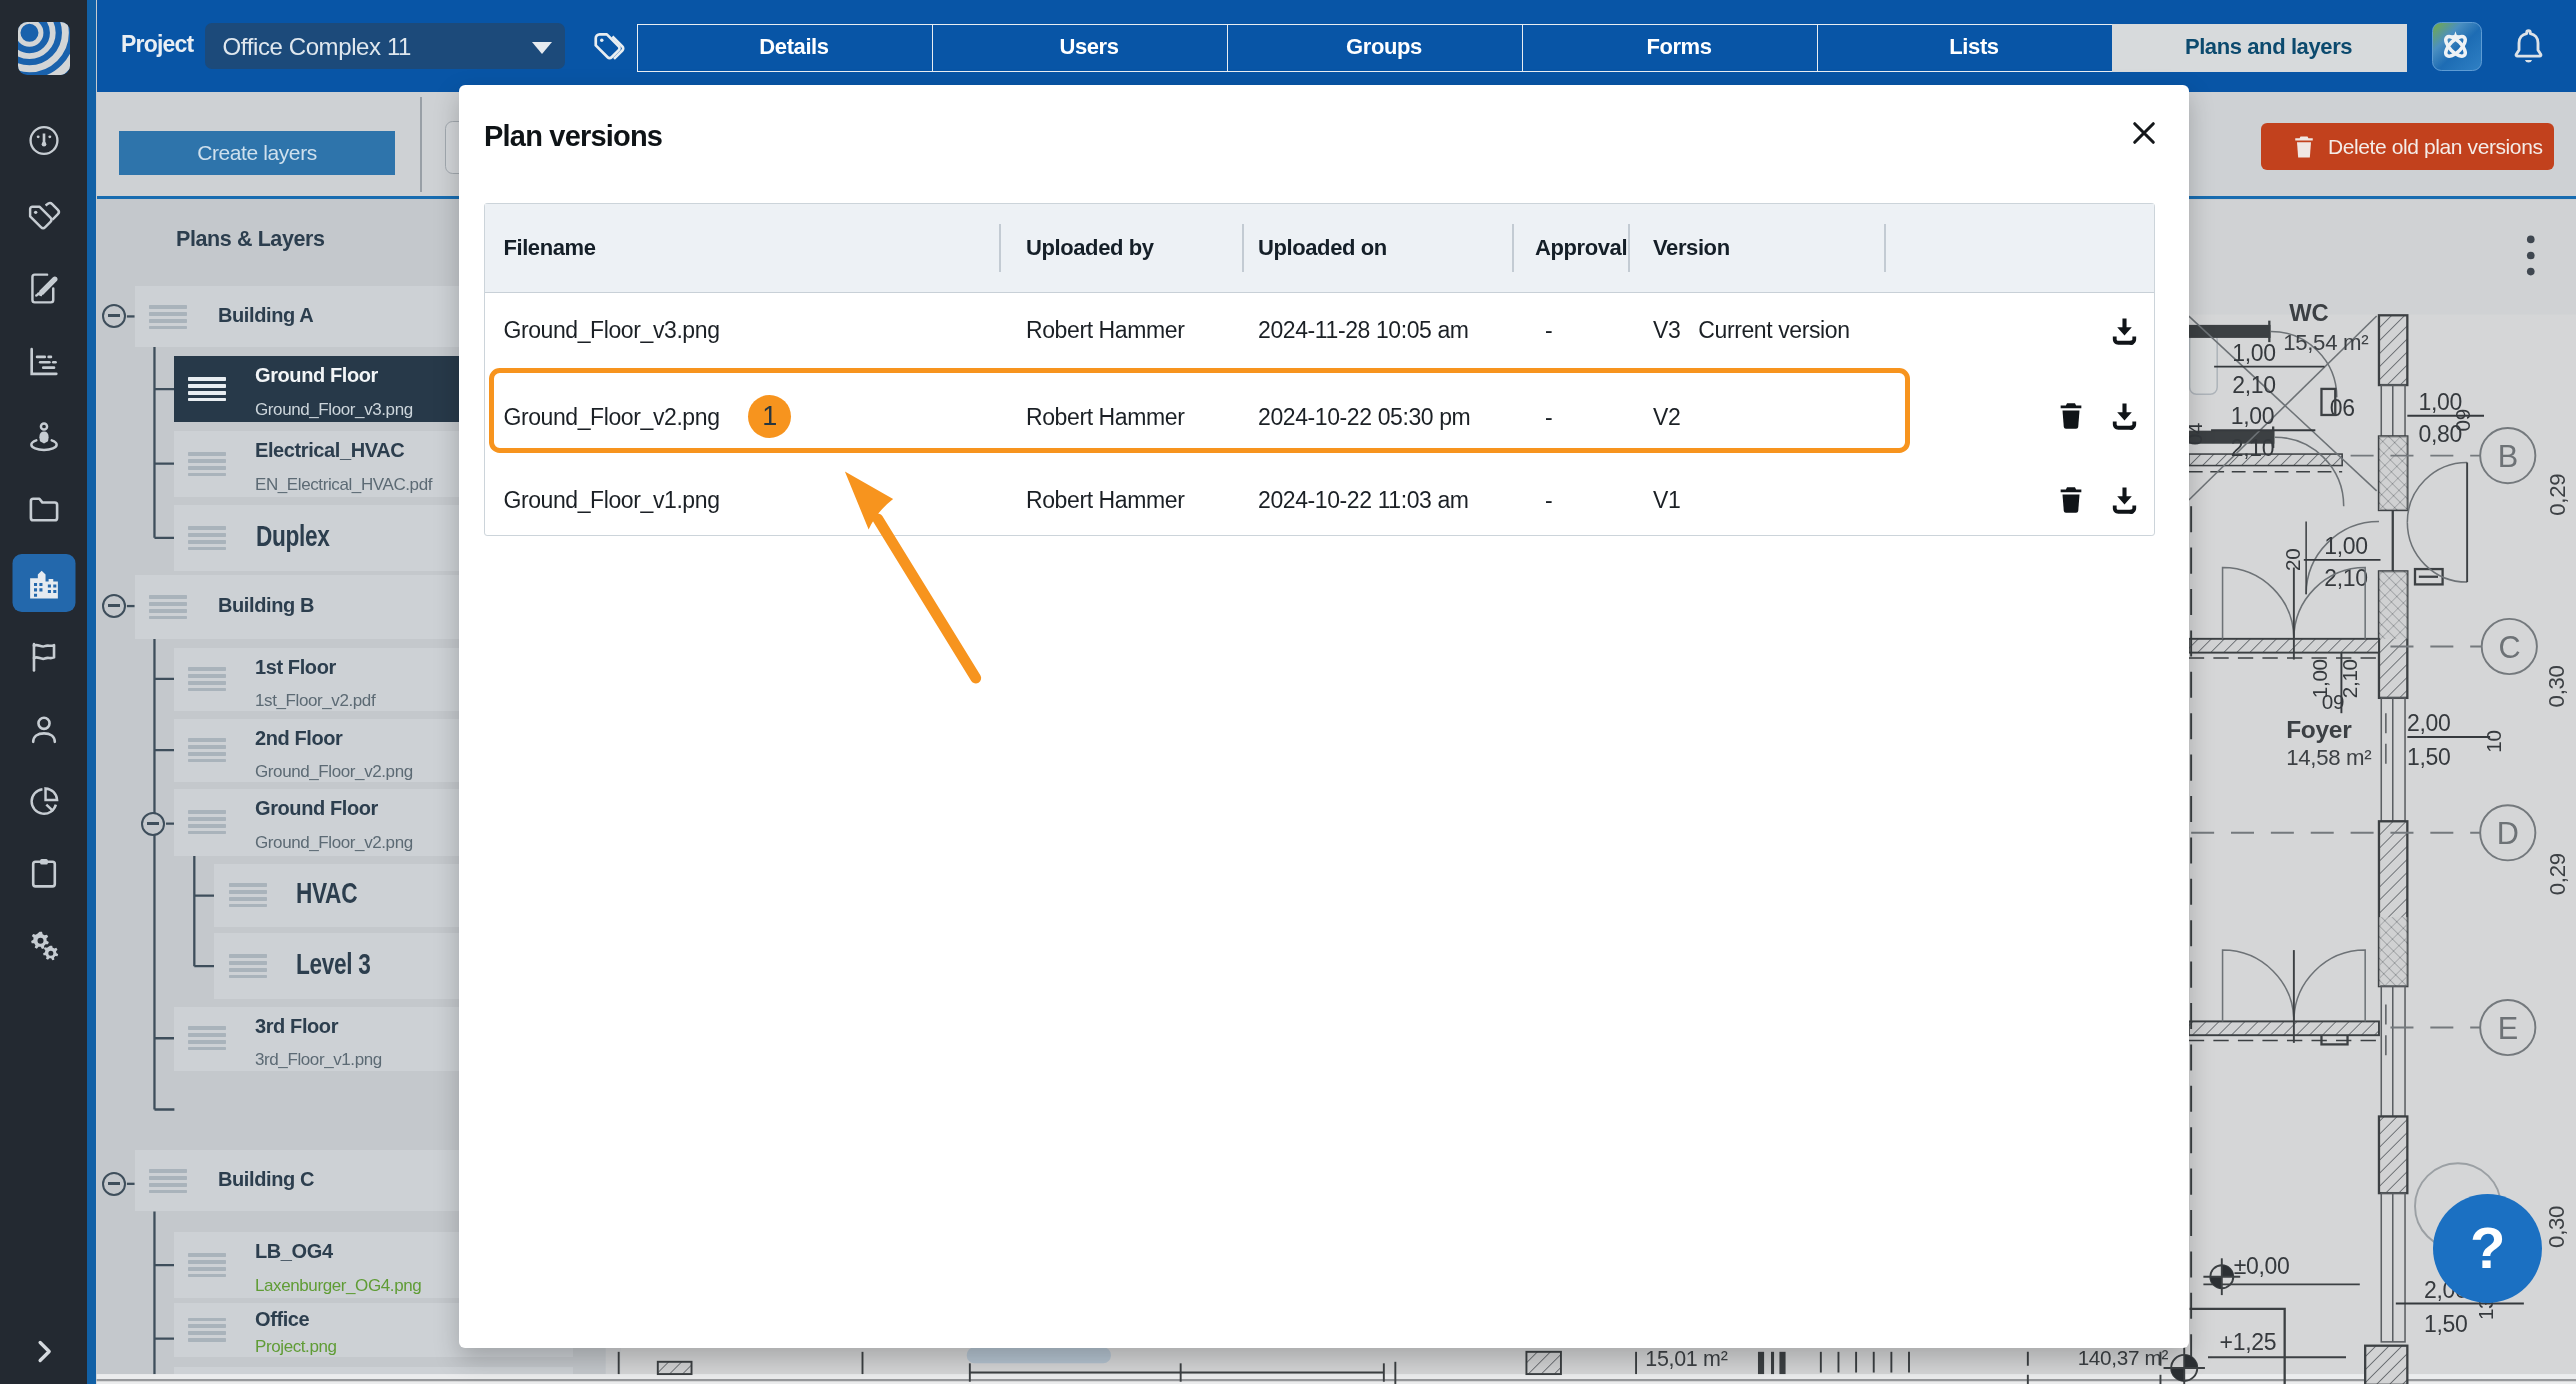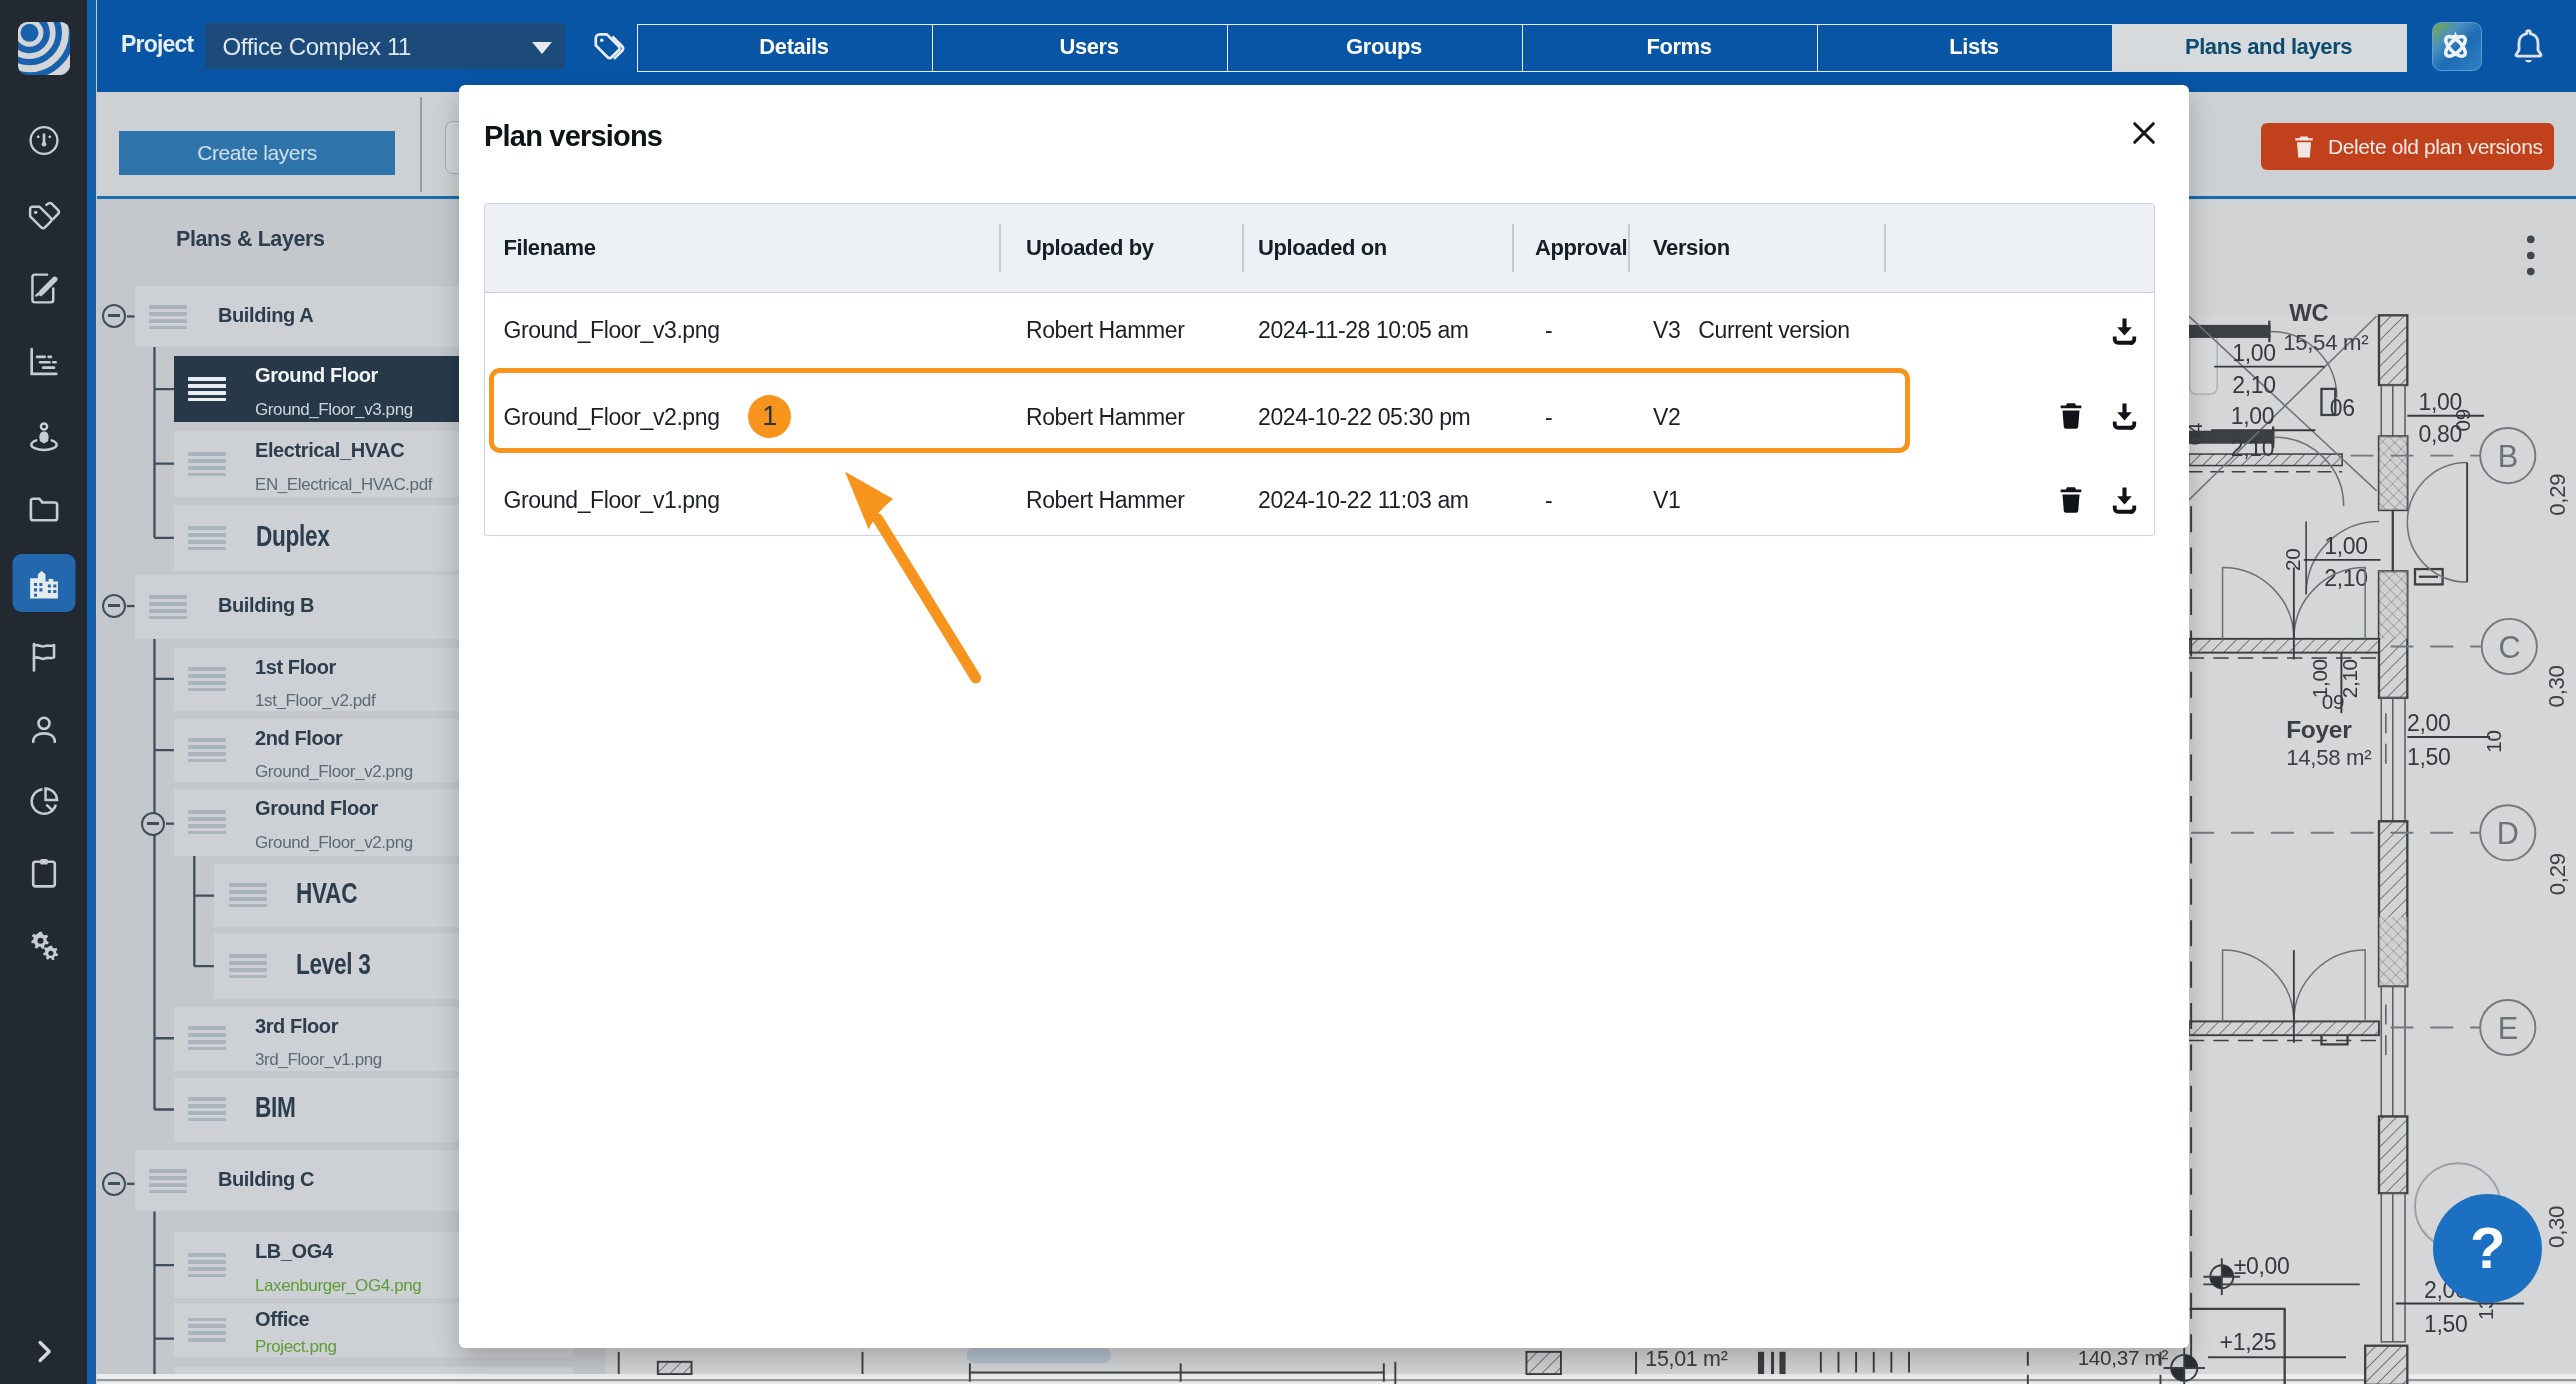--- a/index.html
+++ b/index.html
@@ -6,21 +6,21 @@
   #app{position:relative;width:2576px;height:1385px;overflow:hidden;
        font-family:"Liberation Sans",sans-serif;letter-spacing:-0.4px;}
   .abs{position:absolute;}
   
   #sidebar{left:0;top:0;width:87px;height:1385px;background:#232931;}
   #blueline{left:87px;top:0;width:9.2px;height:1385px;background:#1160a6;}
   .sicon{position:absolute;left:50%;transform:translateX(-50%);}
   
   #topbar{left:97px;top:0;width:2479px;height:92px;background:#0855a6;}
   #projLabel{left:24px;top:31px;color:#e9eef3;font-size:23px;font-weight:bold;letter-spacing:-0.8px;}
-  #projDrop{left:108px;top:23px;width:360px;height:46px;background:#1c4a7a;border-radius:0;}
+  #projDrop{left:108px;top:23px;width:360px;height:46px;background:#1c4a7a;border-radius:7px;}
   #projDrop span{position:absolute;left:17.6px;top:10px;font-size:24px;color:#dfe7ee;}
   #projCaret{left:435px;top:42px;width:0;height:0;border-left:10.7px solid transparent;border-right:10.7px solid transparent;border-top:12.3px solid #e6ebf0;}
   #tabs{left:540px;top:24px;height:48px;display:flex;}
   .tab{box-sizing:border-box;width:295px;height:48px;line-height:44px;text-align:center;
        color:#fff;font-size:22px;font-weight:bold;border:1.5px solid #e9eef2;border-right:none;padding-left:18px;}
   .tab:last-child{border-right:1.5px solid #e9eef2;}
   .tab.active{background:#d7dadc;color:#0c4a6e;border-color:#d7dadc;}
   
   #toolbar{left:97px;top:92px;width:2479px;height:104px;background:#ced1d4;border-bottom:3.1px solid #186cb0;}
   #createBtn{left:22px;top:39px;width:276px;height:44px;background:#2e74ab;border-radius:0;
@@ -176,29 +176,20 @@
     </div>
     <div class="card" style="left:77px;top:808px;width:399px;height:64px;">
       <div class="burger" style="left:14px;top:19px">
           <i></i>
           <i></i>
           <i></i>
           <i></i>
         </div>
       <div class="ctitle" style="left:81px;top:8.4px;">3rd Floor</div>
       <div class="csub" style="left:81px;top:43px;">3rd_Floor_v1.png</div>
-    </div>
-    <div class="card" style="left:77px;top:879px;width:399px;height:64px;">
-      <div class="burger" style="left:14px;top:19px">
-          <i></i>
-          <i></i>
-          <i></i>
-          <i></i>
-        </div>
-      <div class="ctitle big" style="left:81px;top:13px;">BIM</div>
     </div>
 
     <div class="card" style="left:38px;top:951px;width:439px;height:61px;">
       <div class="burger" style="left:14px;top:19px">
           <i></i>
           <i></i>
           <i></i>
           <i></i>
         </div>
       <div class="ctitle" style="left:83px;top:17.6px;">Building C</div>

